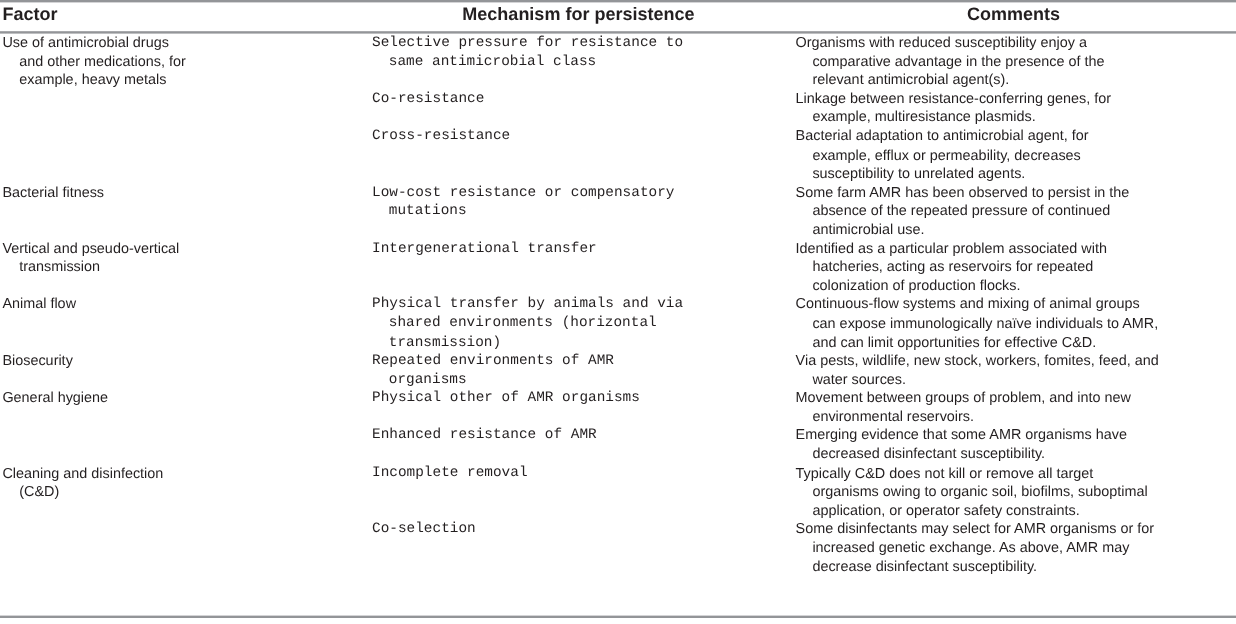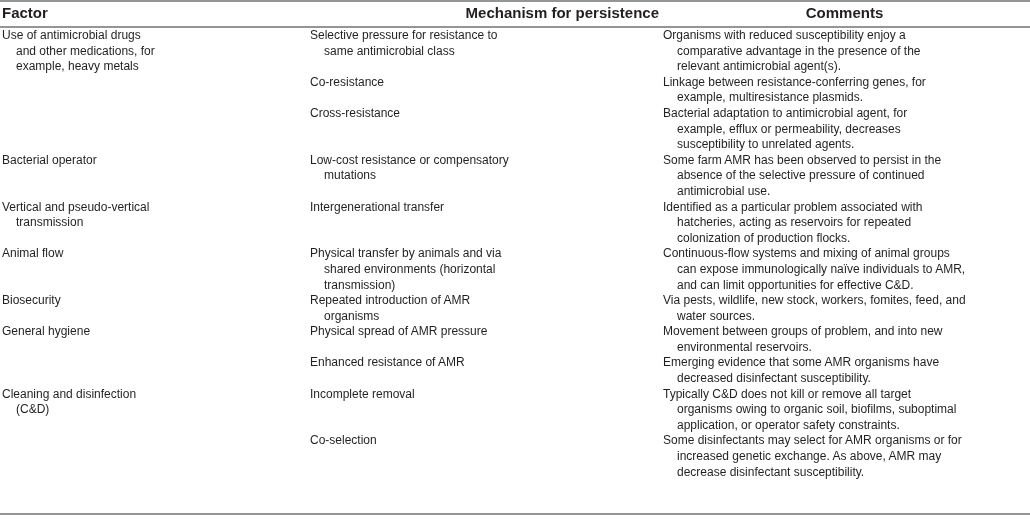--- a/index.html
+++ b/index.html
@@ -41,35 +41,35 @@
   col.c-comments  { width: 371px; }
 
   thead th {
     font-size: 15px;
     font-weight: bold;
     padding: 3px 0 5px 0;
     vertical-align: bottom;
     line-height: 16px;
   }
   th.h-factor    { text-align: left;   padding-left: 2px; }
-  th.h-mechanism { text-align: right; margin-top: 32px; }
+  th.h-mechanism { text-align: center; margin-top: 32px; }
   th.h-comments  { }
 
   tbody td {
     font-size: 12px;
     line-height: 15.6px;
     vertical-align: top;
     padding: 0;
     text-indent: -14px;
     padding-left: 14px;
     white-space: pre-line;
   }
 
   td.factor    { padding-left: 16px; text-indent: -14px; }
-  td.mechanism { padding-left: 19px; text-indent: -14px; }
+  td.mechanism { padding-left: 19px; text-indent: -14px; font-family: Liberation Mono, monospace; }
   td.comments  { padding-left: 18px; text-indent: -14px; }
 
   tbody tr.subrow > td { padding-top: 0; padding-bottom: 0; }
 </style>
 </head>
 <body>
 
 <div class="table-wrap">
 
   <div class="rule rule-top"></div>
@@ -115,25 +115,25 @@
 example, multiresistance plasmids.</td>
       </tr>
       <tr class="subrow">
         <td class="factor"></td>
         <td class="mechanism">Cross-resistance</td>
         <td class="comments">Bacterial adaptation to antimicrobial agent, for
 example, efflux or permeability, decreases
 susceptibility to unrelated agents.</td>
       </tr>
       <tr class="subrow">
-        <td class="factor">Bacterial operator</td>
+        <td class="factor">Bacterial fitness</td>
         <td class="mechanism">Low-cost resistance or compensatory
 mutations</td>
         <td class="comments">Some farm AMR has been observed to persist in the
-absence of the selective pressure of continued
+absence of the repeated pressure of continued
 antimicrobial use.</td>
       </tr>
       <tr class="subrow">
         <td class="factor">Vertical and pseudo-vertical
 transmission</td>
         <td class="mechanism">Intergenerational transfer</td>
         <td class="comments">Identified as a particular problem associated with
 hatcheries, acting as reservoirs for repeated
 colonization of production flocks.</td>
       </tr>
@@ -141,28 +141,28 @@
         <td class="factor">Animal flow</td>
         <td class="mechanism">Physical transfer by animals and via
 shared environments (horizontal
 transmission)</td>
         <td class="comments">Continuous-flow systems and mixing of animal groups
 can expose immunologically naïve individuals to AMR,
 and can limit opportunities for effective C&amp;D.</td>
       </tr>
       <tr class="subrow">
         <td class="factor">Biosecurity</td>
-        <td class="mechanism">Repeated introduction of AMR
+        <td class="mechanism">Repeated environments of AMR
 organisms</td>
         <td class="comments">Via pests, wildlife, new stock, workers, fomites, feed, and
 water sources.</td>
       </tr>
       <tr class="subrow">
         <td class="factor">General hygiene</td>
-        <td class="mechanism">Physical spread of AMR pressure</td>
+        <td class="mechanism">Physical other of AMR organisms</td>
         <td class="comments">Movement between groups of problem, and into new
 environmental reservoirs.</td>
       </tr>
       <tr class="subrow">
         <td class="factor"></td>
         <td class="mechanism">Enhanced resistance of AMR</td>
         <td class="comments">Emerging evidence that some AMR organisms have
 decreased disinfectant susceptibility.</td>
       </tr>
       <tr class="subrow">

